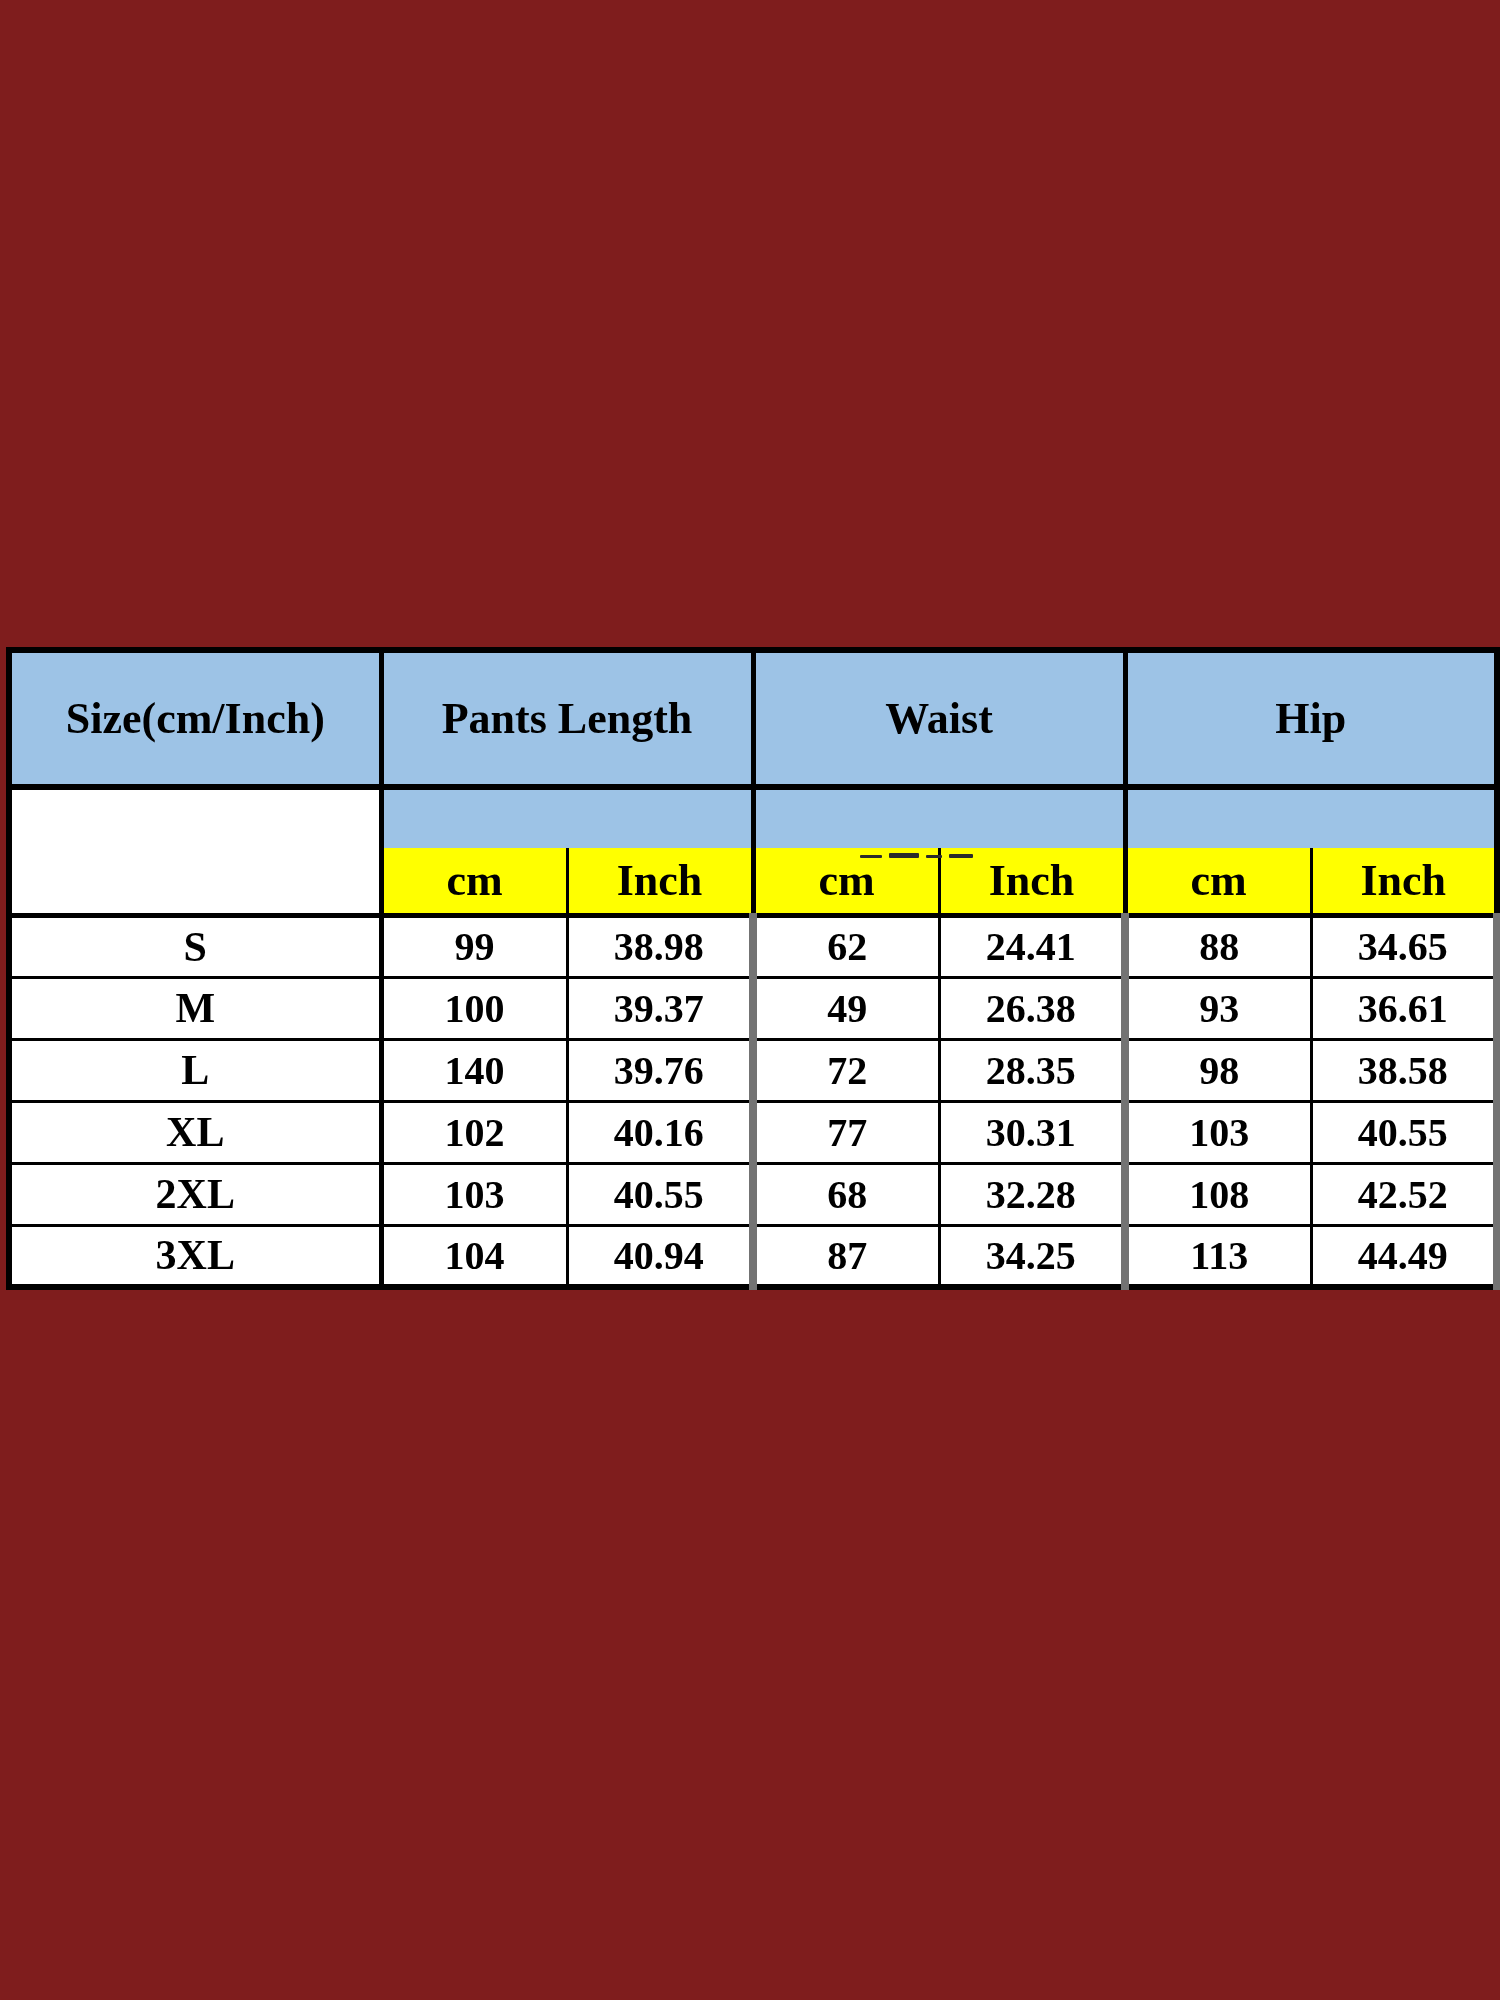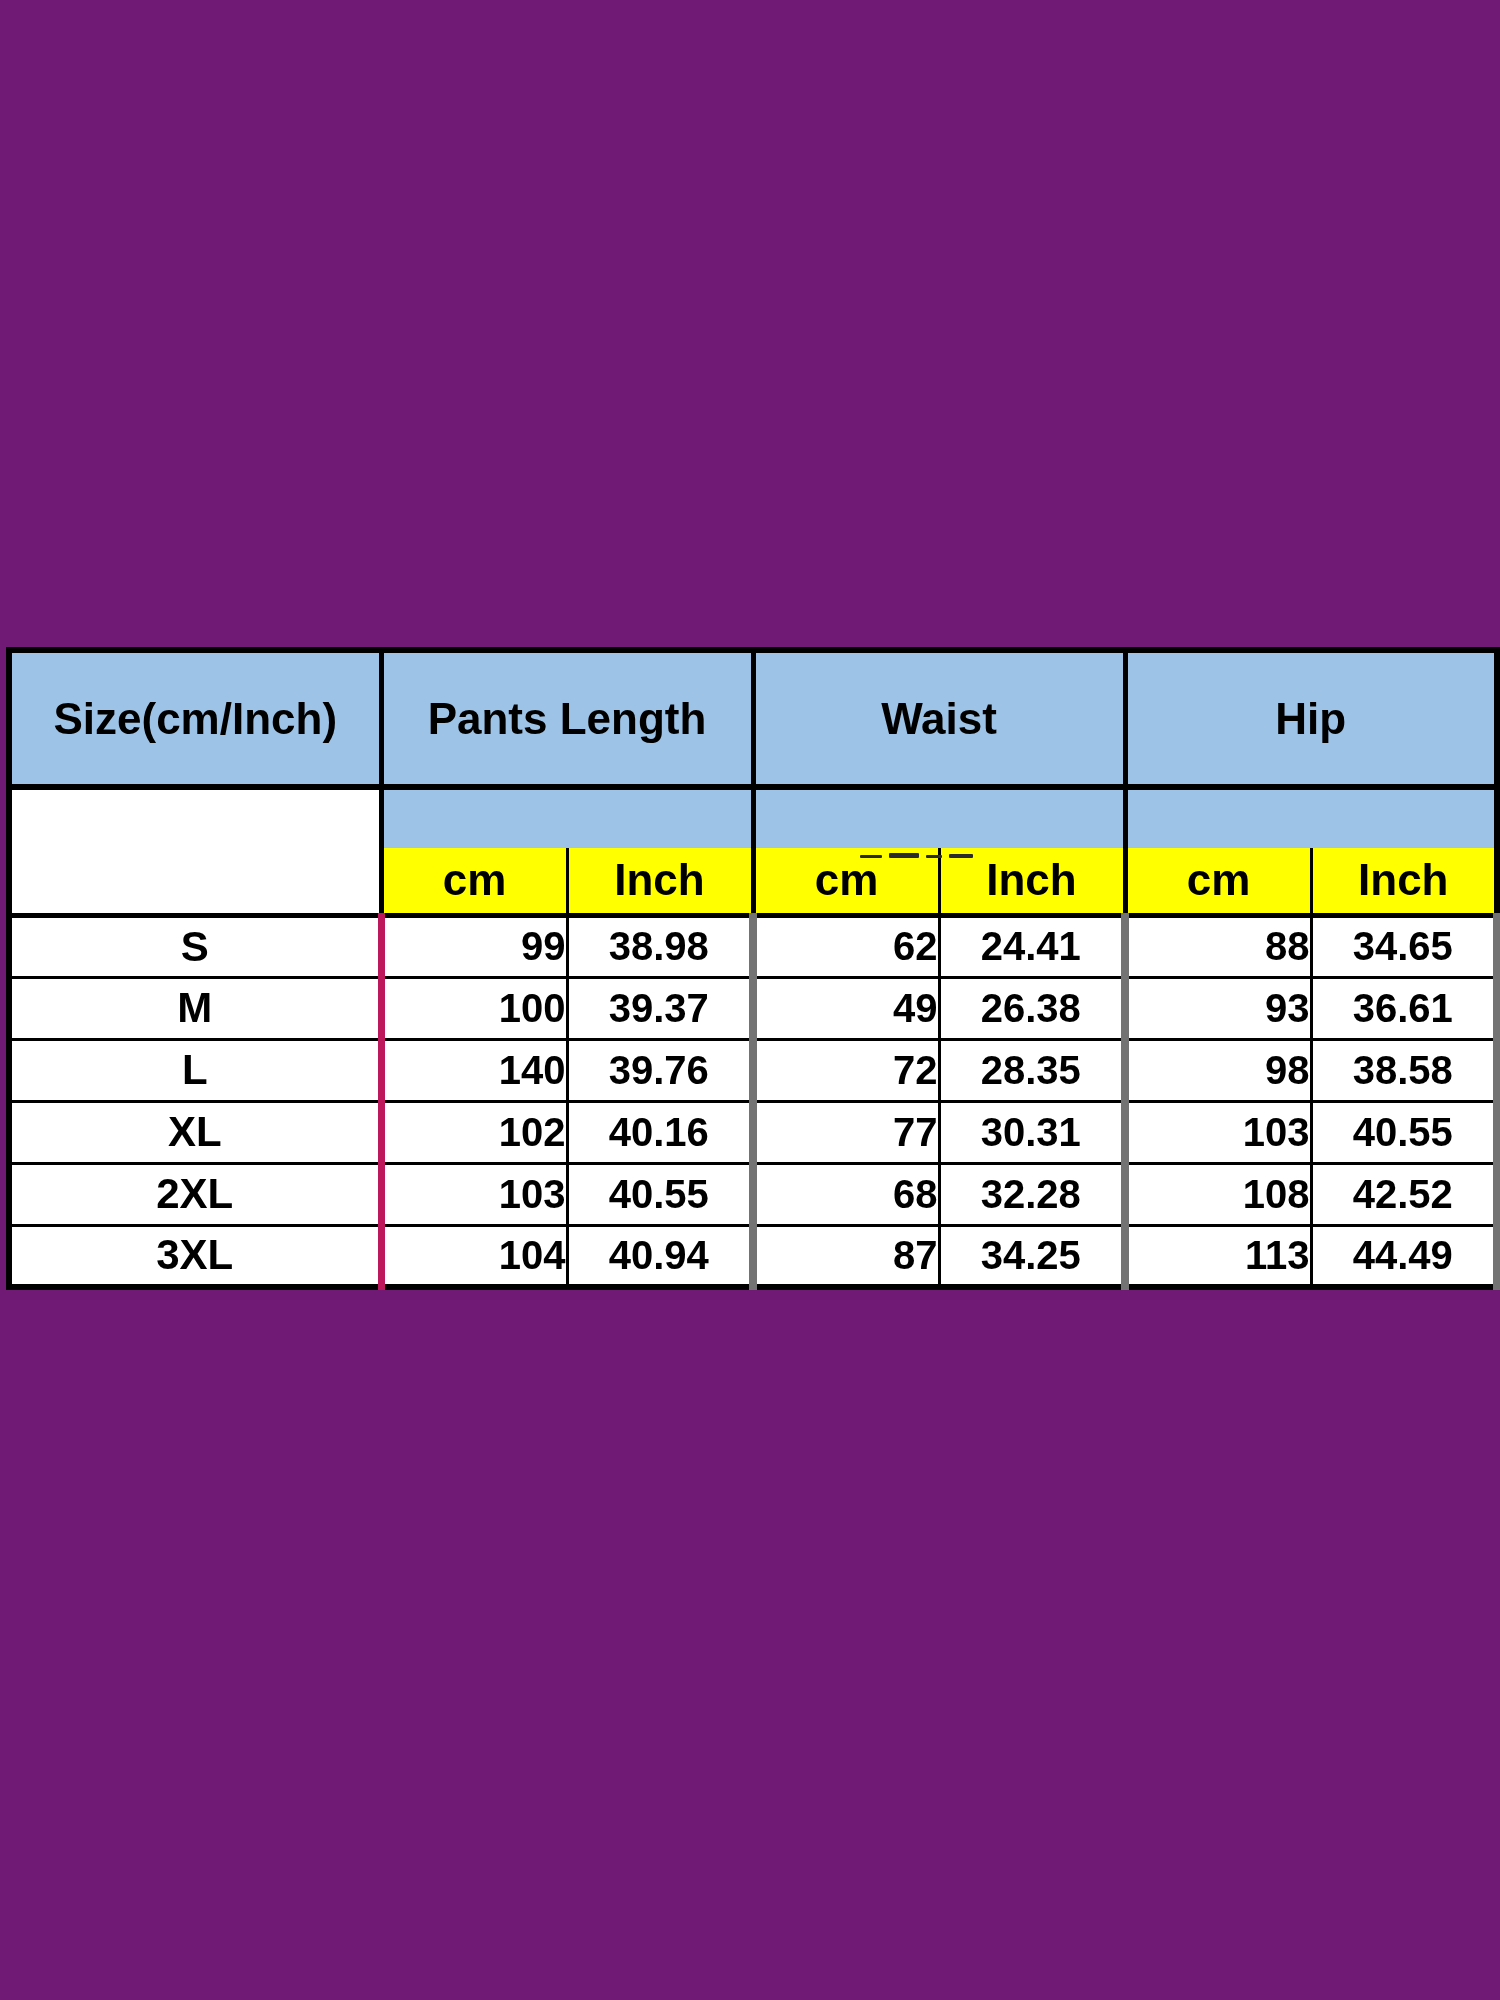--- a/index.html
+++ b/index.html
@@ -4,23 +4,23 @@
 <style>
   html, body {
     margin: 0;
     padding: 0;
     background: #ffffff;
   }
   .canvas {
     position: relative;
     width: 1500px;
     height: 2000px;
-    background: #701a75;
+    background: #7f1d1d;
     overflow: hidden;
-    font-family: Liberation Sans, sans-serif;
+    font-family: Liberation Serif, serif;
     color: #000000;
   }
   table.size-chart {
     position: absolute;
     left: 6px;
     top: 647px;
     width: 1488px;
     border-collapse: collapse;
     table-layout: fixed;
     border: 6px solid #000000;
@@ -68,21 +68,21 @@
   }
   td.unit.group-start { border-left: 5px solid #000000; }
   td.unit.group-end   { border-right: 5px solid #000000; margin-top: 6px; }
   
   td.cell {
     background: #ffffff;
     font-size: 40px;
     border: 3px solid #000000;
   }
   td.cell.size-col   { border-left: 6px solid #000000; border-right: 5px solid #000000; font-size: 42px; }
-  td.cell.group-start { border-left: 7px solid #be185d; text-align: right; }
+  td.cell.group-start { border-left: 5px solid #be185d; }
   td.cell.group-end   { border-right: 8px solid #737373; }
   tr.r-data:last-child td { border-bottom: 6px solid #000000; margin-top: 44px; }
   
   .remnant {
     position: absolute;
     left: 860px;
     top: 849px;
     width: 140px;
     height: 9px;
     display: flex;

